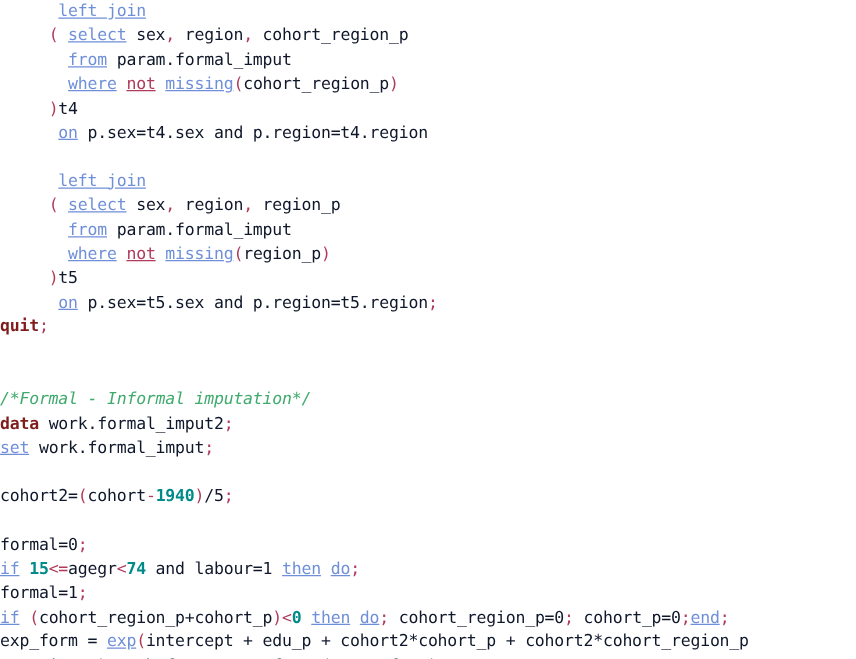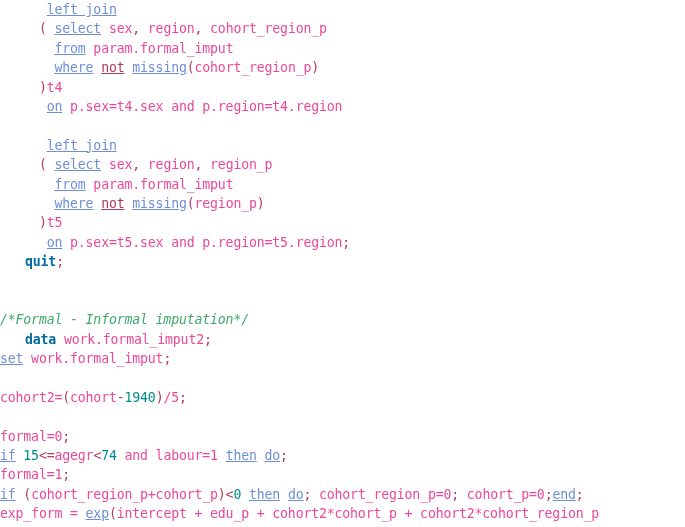--- a/index.html
+++ b/index.html
@@ -25,24 +25,24 @@
     white-space: pre;
     color: #878787;
   }
   .line {
     height: 19.4px;
     white-space: pre;
   }
   .line.blank { }
 
   
-  .t-plain   { color: #ec4899; }
+  .t-plain   { color: #0f172a; }
   .t-kw      { color: #6f8fd8; text-decoration: underline; }
-  .t-proc    { color: #0369a1; font-weight: bold; padding-left: 25px; }  
+  .t-proc    { color: #7f1d1d; font-weight: bold; }  
   .t-punc    { color: #b03a5b; }           
   .t-func    { color: #b03a5b; text-decoration: underline; }           
-  .t-num     { color: #008b8b; font-weight: normal; margin-top: 48px; }  
+  .t-num     { color: #008b8b; font-weight: bold; margin-top: 48px; }  
   .t-cmt     { color: #3faa6d; font-style: italic; margin-top: 17px; }
 </style>
 </head>
 <body>
 
 <div id="code"><div class="line"><span class="t-plain">      </span><span class="t-kw">left join</span></div><div class="line"><span class="t-plain">     </span><span class="t-punc">(</span><span class="t-plain"> </span><span class="t-kw">select</span><span class="t-plain"> sex</span><span class="t-punc">,</span><span class="t-plain"> region</span><span class="t-punc">,</span><span class="t-plain"> cohort_region_p</span></div><div class="line"><span class="t-plain">       </span><span class="t-kw">from</span><span class="t-plain"> param.formal_imput</span></div><div class="line"><span class="t-plain">       </span><span class="t-kw">where</span><span class="t-plain"> </span><span class="t-func">not</span><span class="t-plain"> </span><span class="t-kw">missing</span><span class="t-punc">(</span><span class="t-plain">cohort_region_p</span><span class="t-punc">)</span></div><div class="line"><span class="t-plain">     </span><span class="t-punc">)</span><span class="t-plain">t4</span></div><div class="line"><span class="t-plain">      </span><span class="t-kw">on</span><span class="t-plain"> p.sex=t4.sex and p.region=t4.region</span></div><div class="line blank">&nbsp;</div><div class="line"><span class="t-plain">      </span><span class="t-kw">left join</span></div><div class="line"><span class="t-plain">     </span><span class="t-punc">(</span><span class="t-plain"> </span><span class="t-kw">select</span><span class="t-plain"> sex</span><span class="t-punc">,</span><span class="t-plain"> region</span><span class="t-punc">,</span><span class="t-plain"> region_p</span></div><div class="line"><span class="t-plain">       </span><span class="t-kw">from</span><span class="t-plain"> param.formal_imput</span></div><div class="line"><span class="t-plain">       </span><span class="t-kw">where</span><span class="t-plain"> </span><span class="t-func">not</span><span class="t-plain"> </span><span class="t-kw">missing</span><span class="t-punc">(</span><span class="t-plain">region_p</span><span class="t-punc">)</span></div><div class="line"><span class="t-plain">     </span><span class="t-punc">)</span><span class="t-plain">t5</span></div><div class="line"><span class="t-plain">      </span><span class="t-kw">on</span><span class="t-plain"> p.sex=t5.sex and p.region=t5.region</span><span class="t-punc">;</span></div><div class="line"><span class="t-proc">quit</span><span class="t-punc">;</span></div><div class="line blank">&nbsp;</div><div class="line blank">&nbsp;</div><div class="line"><span class="t-cmt">/*Formal - Informal imputation*/</span></div><div class="line"><span class="t-proc">data</span><span class="t-plain"> work.formal_imput2</span><span class="t-punc">;</span></div><div class="line"><span class="t-kw">set</span><span class="t-plain"> work.formal_imput</span><span class="t-punc">;</span></div><div class="line blank">&nbsp;</div><div class="line"><span class="t-plain">cohort2=</span><span class="t-punc">(</span><span class="t-plain">cohort</span><span class="t-punc">-</span><span class="t-num">1940</span><span class="t-punc">)</span><span class="t-plain">/5</span><span class="t-punc">;</span></div><div class="line blank">&nbsp;</div><div class="line"><span class="t-plain">formal=0</span><span class="t-punc">;</span></div><div class="line"><span class="t-kw">if</span><span class="t-plain"> </span><span class="t-num">15</span><span class="t-punc">&lt;=</span><span class="t-plain">agegr</span><span class="t-punc">&lt;</span><span class="t-num">74</span><span class="t-plain"> and labour=1 </span><span class="t-kw">then</span><span class="t-plain"> </span><span class="t-kw">do</span><span class="t-punc">;</span></div><div class="line"><span class="t-plain">formal=1</span><span class="t-punc">;</span></div><div class="line"><span class="t-kw">if</span><span class="t-plain"> </span><span class="t-punc">(</span><span class="t-plain">cohort_region_p+cohort_p</span><span class="t-punc">)&lt;</span><span class="t-num">0</span><span class="t-plain"> </span><span class="t-kw">then</span><span class="t-plain"> </span><span class="t-kw">do</span><span class="t-punc">;</span><span class="t-plain"> cohort_region_p=0</span><span class="t-punc">;</span><span class="t-plain"> cohort_p=0</span><span class="t-punc">;</span><span class="t-kw">end</span><span class="t-punc">;</span></div><div class="line"><span class="t-plain">exp_form = </span><span class="t-kw">exp</span><span class="t-punc">(</span><span class="t-plain">intercept + edu_p + cohort2*cohort_p + cohort2*cohort_region_p</span></div><div class="line"><span class="t-plain">+ region_p</span><span class="t-punc">);</span><span class="t-plain">prob_form = exp_form/</span><span class="t-punc">(</span><span class="t-num">1</span><span class="t-plain">+exp_form</span><span class="t-punc">);</span></div></div>
 
 </body></html>

